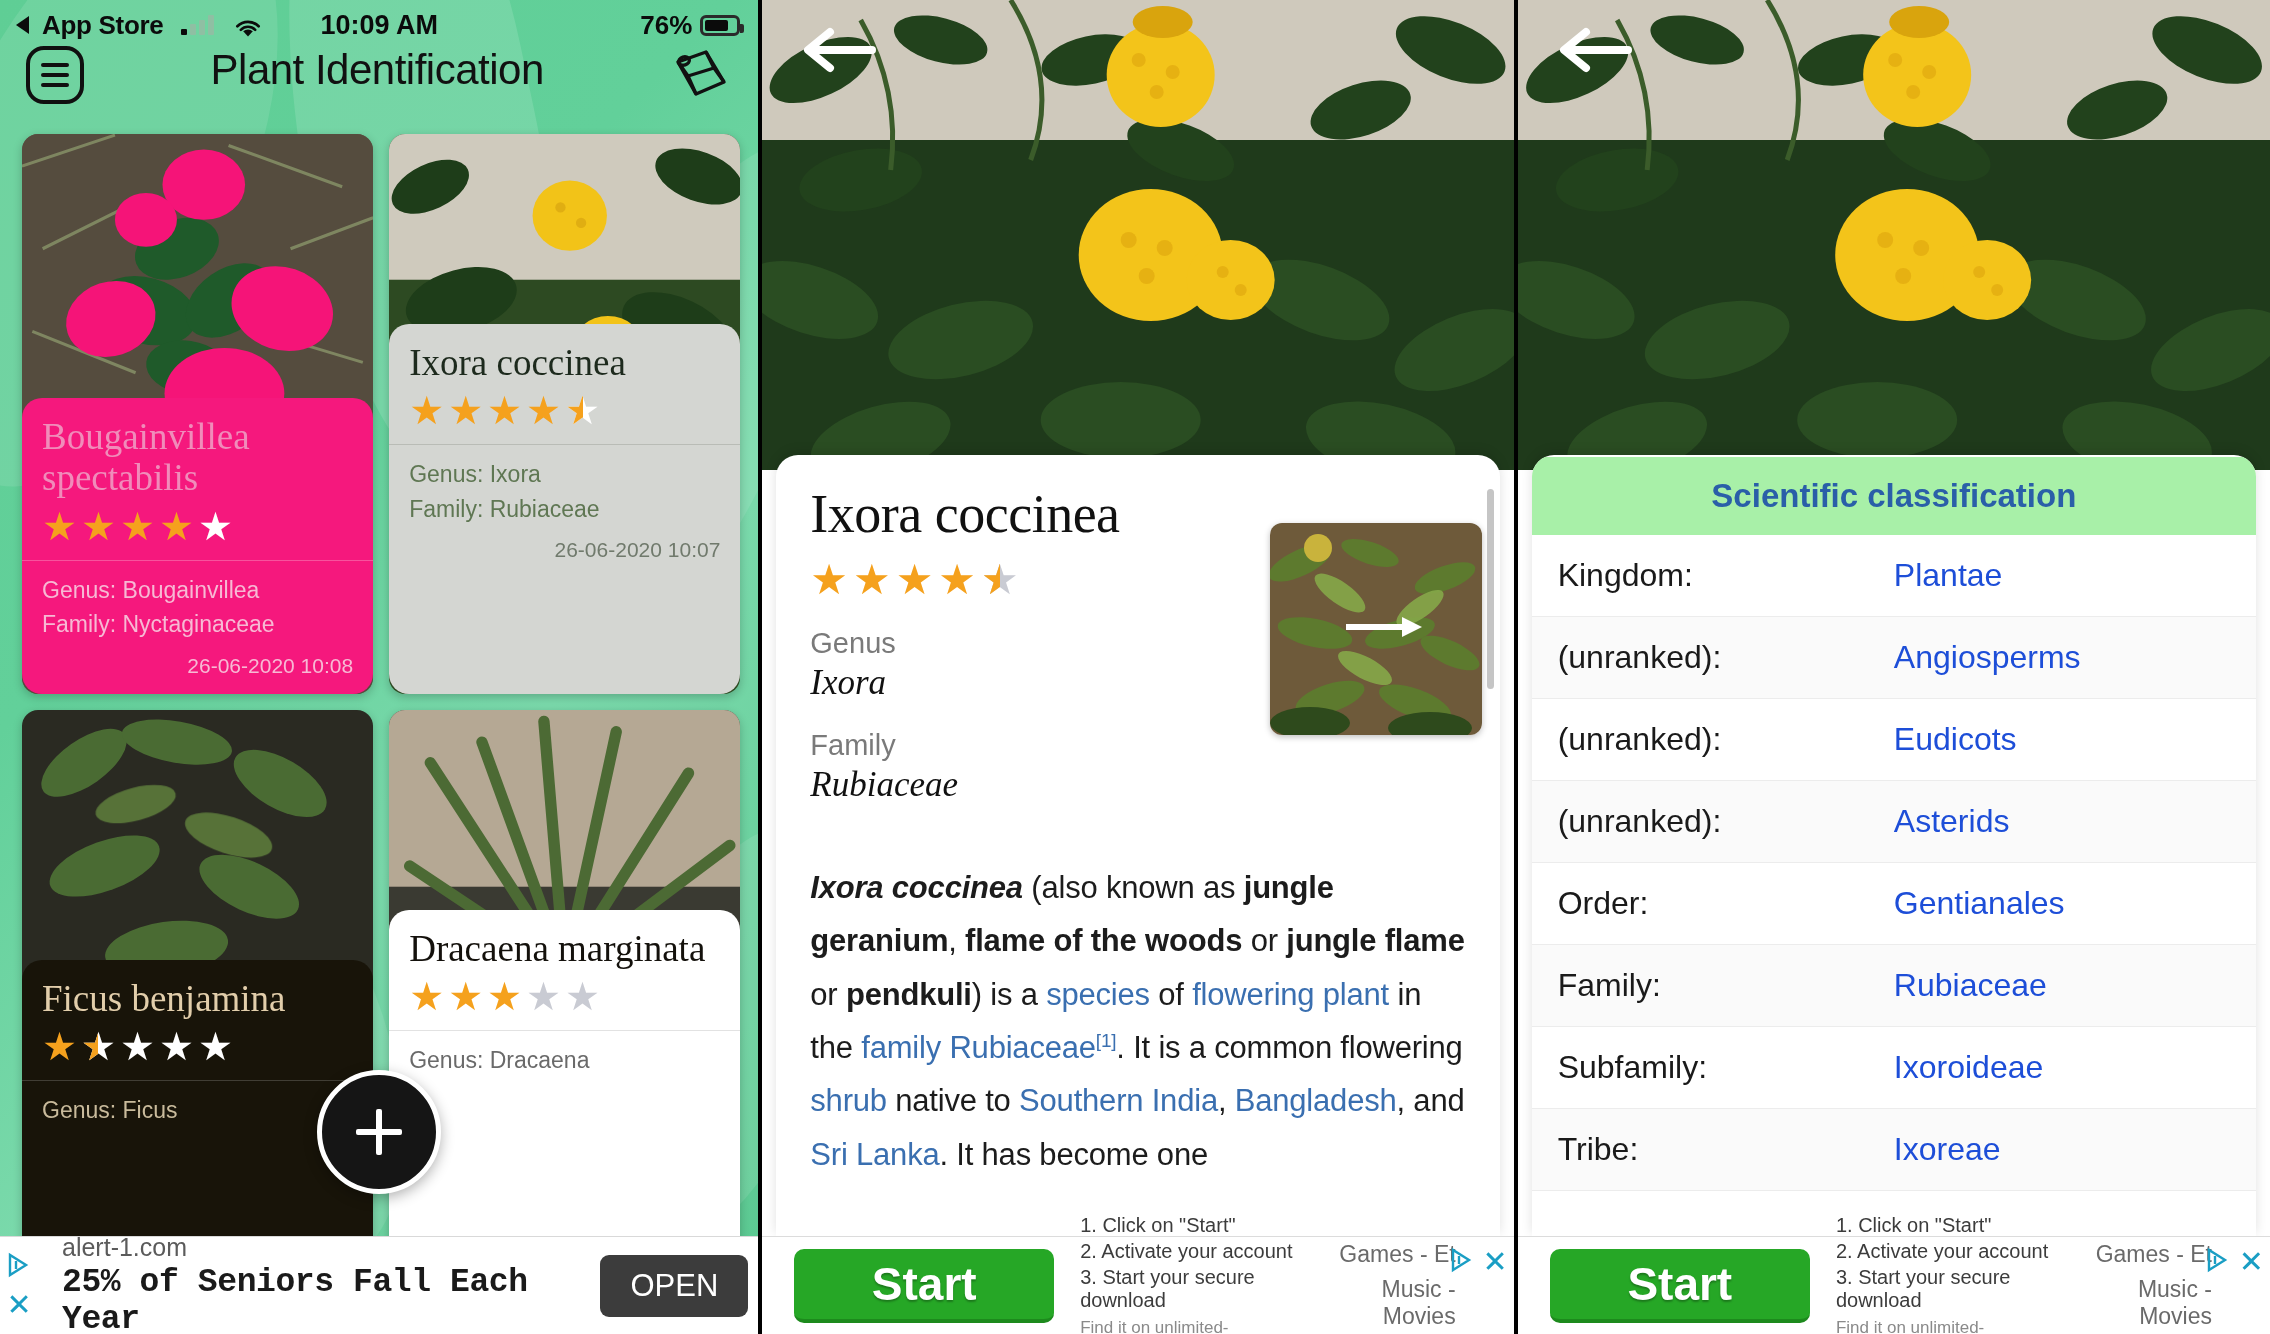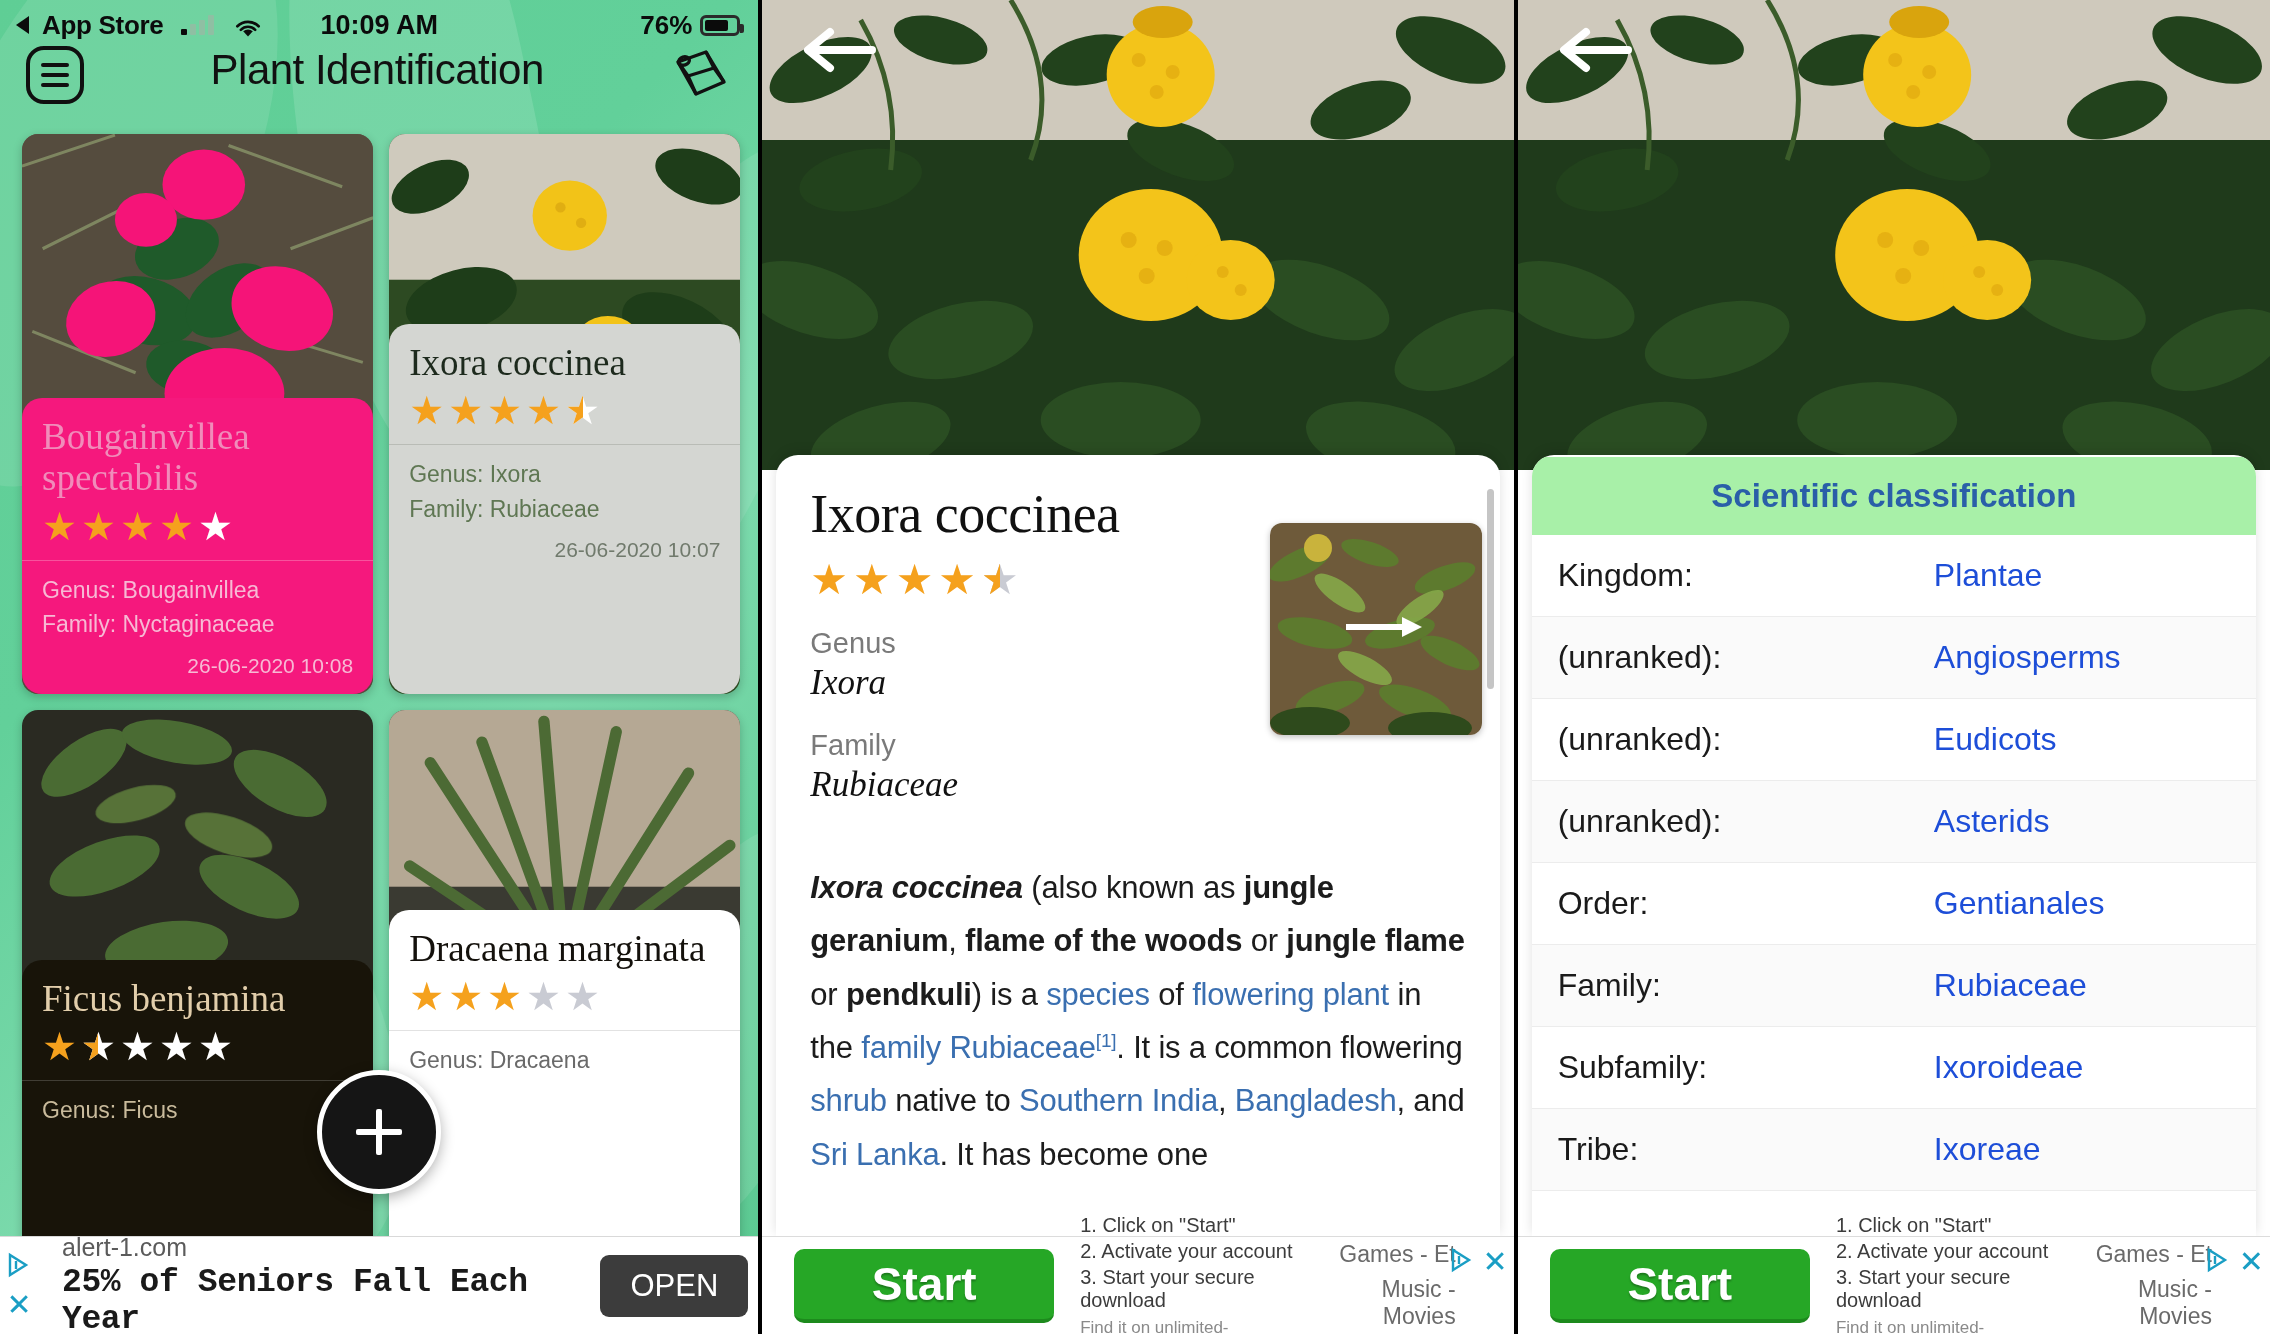--- a/index.html
+++ b/index.html
@@ -143,21 +143,21 @@
   .para i { font-weight:700; font-style:italic; }
   .para b { font-weight:700; }
   .para a { color:#3a6fb0; text-decoration:none; }
   .para sup { font-size:19px; color:#3a6fb0; vertical-align:super; }
 
   
   .tbl { border-radius:12px 12px 0 0; overflow:hidden; margin-top:2px; }
   .tbl-head { background:#a8f0a8; text-align:center; padding:20px 0;
               font-size:33px; font-weight:700; color:#2a5fa8; }
   .tbl-row { display:flex; align-items:center; padding:22px 26px; border-bottom:1px solid #ececec;
-             background:#fafafa;gap:40px; }
+             background:#fafafa; }
   .tbl-row:nth-child(even){ background:#ffffff; }
   .tbl-k { width:50%; font-size:32px; color:#1a1a1a; }
   .tbl-v { font-size:32px; color:#1d4ed8; }
 
   
   .ad2 { position:absolute; left:0; right:0; bottom:0; height:98px; background:#fff;
          display:flex; align-items:center; z-index:30; border-top:1px solid #dcdcdc; padding:4px 0;}
   .ad2 .startbtn { margin-left:32px; width:290px; height:74px; background:#26a726;
         border-radius:10px; color:#fff; font-size:46px; font-weight:700;
         display:flex; align-items:center; justify-content:center; cursor:pointer;

